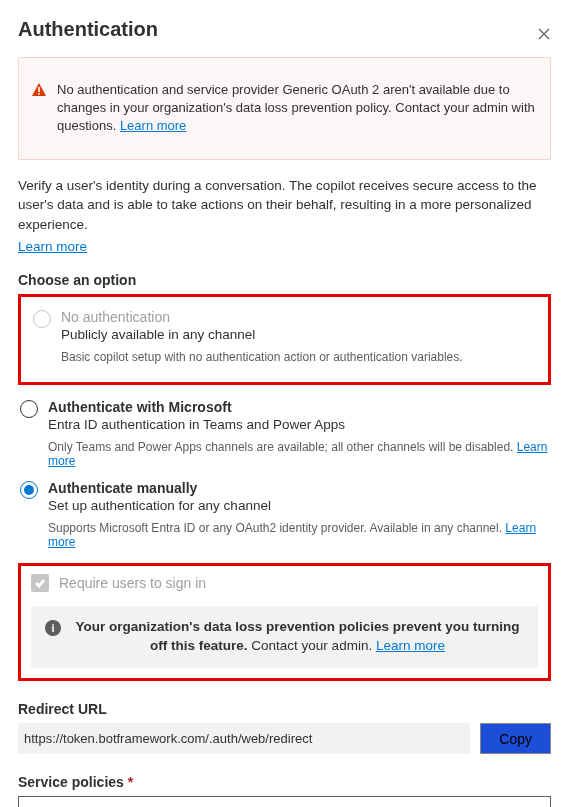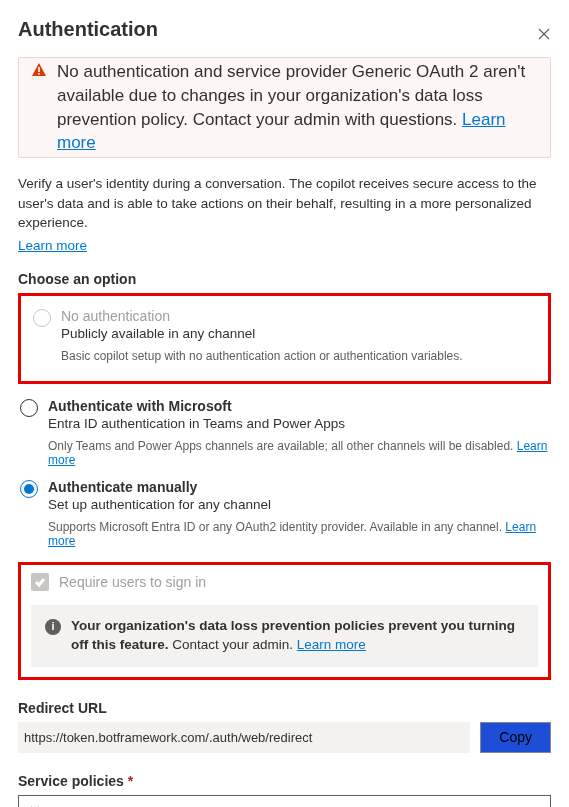--- a/index.html
+++ b/index.html
@@ -13,24 +13,24 @@
   }
   .header { display: flex; justify-content: space-between; align-items: flex-end; margin-bottom: 16px; }
   .title { font-size: 20px; font-weight: 600; }
   .close { width: 14px; height: 14px; cursor: pointer; color: #605e5c; display:flex; align-items:center; justify-content:center; }
   .close svg { width: 12px; height: 12px; }
   .alert {
     display: flex;
     gap: 10px;
     border: 1px solid #f4d2ce;
     background: #fdf6f6;
-    padding: 2px 12px;
+    padding: 23px 12px;
     border-radius: 2px;
     margin-bottom: 16px;
-    font-size: 17px;
+    font-size: 13px;
     line-height: 1.4;
   }
   .alert .warn-icon { flex: 0 0 auto; margin-top: 1px; }
   .warn-icon svg { width: 16px; height: 16px; }
   .link { color: #0078d4; text-decoration: underline; cursor: pointer; }
   .desc { font-size: 13.5px; line-height: 1.45; margin-bottom: 4px; }
   .learn { color: #0078d4; text-decoration: underline; cursor: pointer; display:inline-block; margin-bottom: 18px; font-size: 13.5px;}
   .section-label { font-size: 14px; font-weight: 600; margin-bottom: 6px; }
   .red-box { border: 3px solid #e60000; padding: 8px 10px 10px 10px; margin-bottom: 10px; }
   .option { padding: 4px 2px 8px 2px; }
@@ -154,21 +154,21 @@
       <div class="opt-title strong">Authenticate manually</div>
       <div class="opt-sub">Set up authentication for any channel</div>
       <div class="opt-note">
         <span>Supports Microsoft Entra ID or any OAuth2 identity provider. Available in any channel. </span><span class="link">Learn more</span>
       </div>
     </div>
   </div>
 </div>
 
 
-<div class="red-box" style="margin-top:6px;">
+<div class="red-box" style="margin-top:6px;text-align:center;">
   <div class="require-row">
     <div class="checkbox">
       <svg viewBox="0 0 12 12">
           <path d="M2 6 L5 9 L10 3"></path>
         </svg>
     </div>
     <div class="require-label">Require users to sign in</div>
   </div>
   <div class="info-banner">
     <div class="info-icon">i</div>

